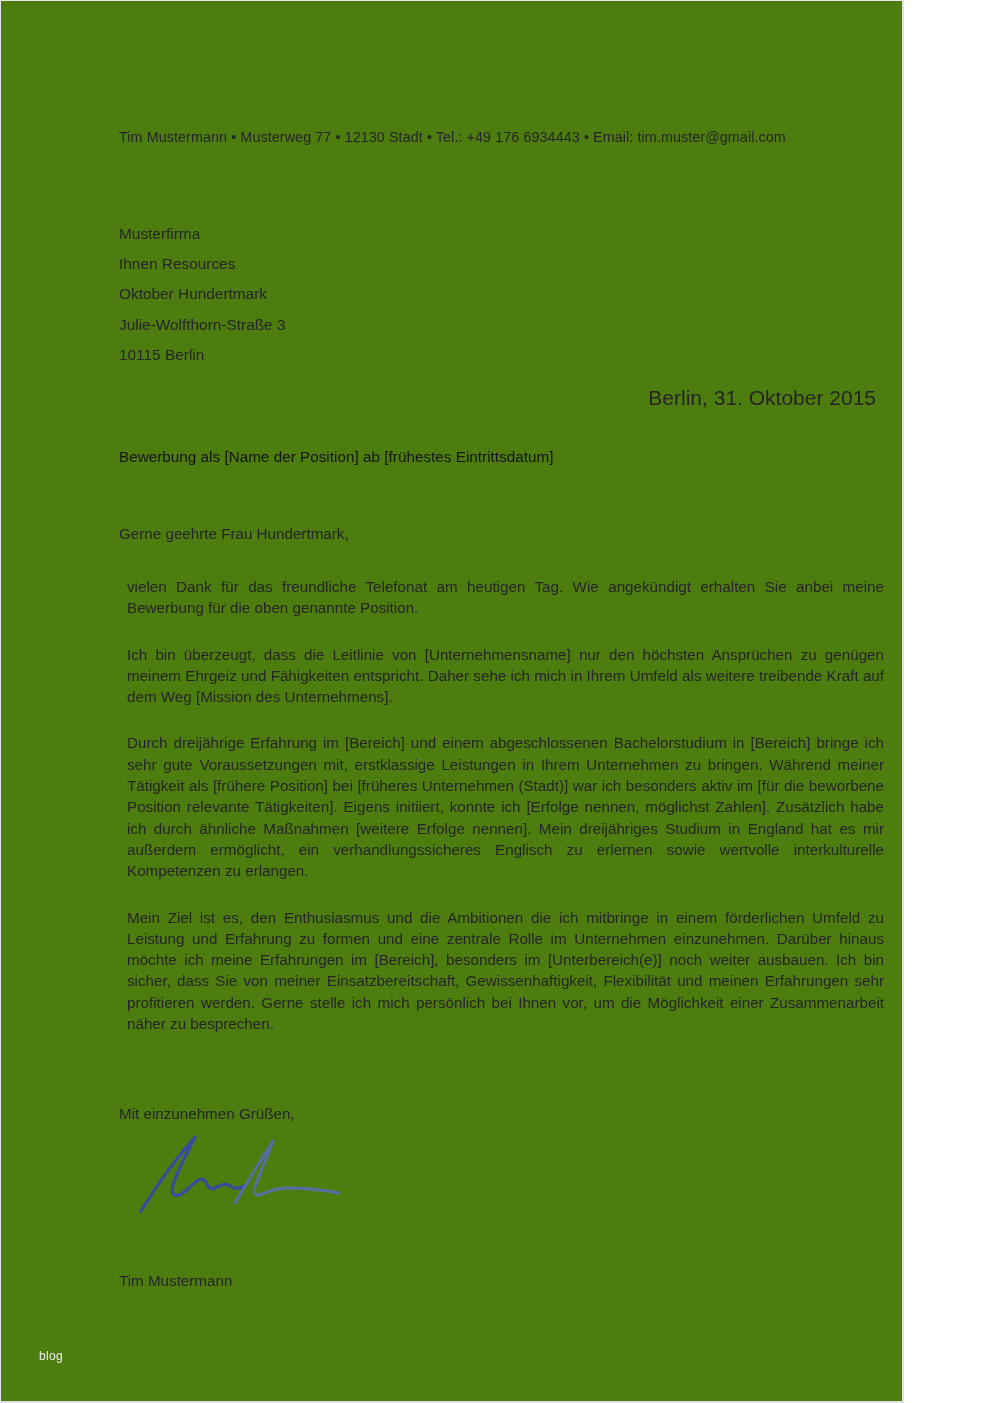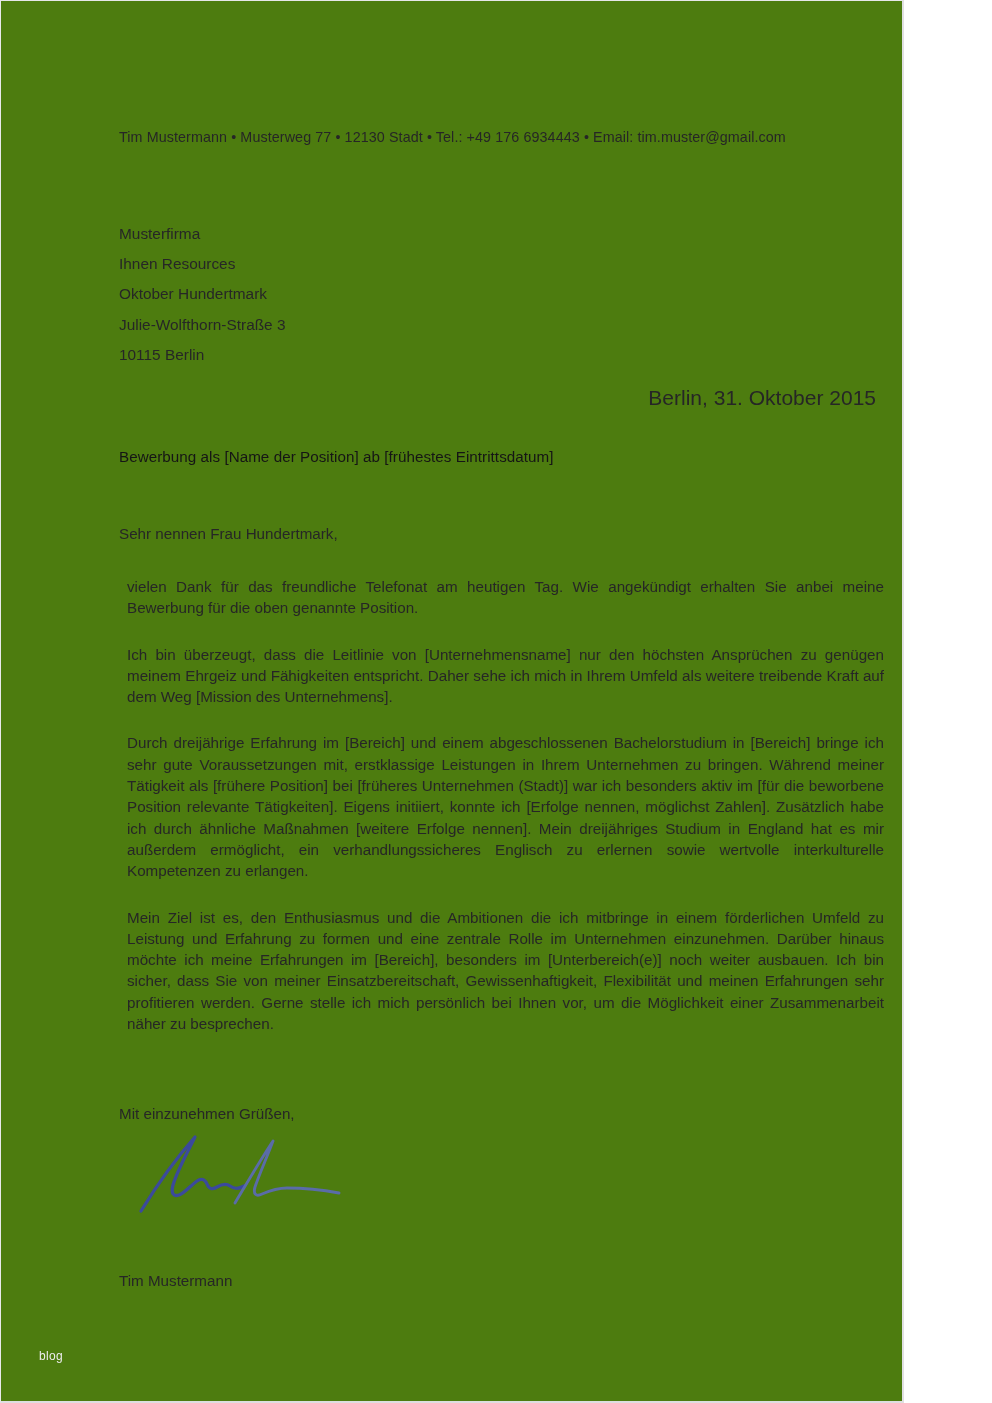--- a/index.html
+++ b/index.html
@@ -154,21 +154,21 @@
       <div>Ihnen Resources</div>
       <div>Oktober Hundertmark</div>
       <div>Julie-Wolfthorn-Straße 3</div>
       <div>10115 Berlin</div>
     </div>
 
     <div class="date-line">Berlin, 31. Oktober 2015</div>
 
     <div class="subject">Bewerbung als [Name der Position] ab [frühestes Eintrittsdatum]</div>
 
-    <div class="salutation">Sehr nennen Frau Hundertmark,</div>
+    <div class="salutation">Gerne geehrte Frau Hundertmark,</div>
 
     <div class="body-block">
       <p class="para">vielen Dank für das freundliche Telefonat am heutigen Tag. Wie angekündigt erhalten Sie anbei meine Bewerbung für die oben genannte Position.</p>
       <p class="para">Ich bin überzeugt, dass die Leitlinie von [Unternehmensname] nur den höchsten Ansprüchen zu genügen meinem Ehrgeiz und Fähigkeiten entspricht. Daher sehe ich mich in Ihrem Umfeld als weitere treibende Kraft auf dem Weg [Mission des Unternehmens].</p>
       <p class="para">Durch dreijährige Erfahrung im [Bereich] und einem abgeschlossenen Bachelorstudium in [Bereich] bringe ich sehr gute Voraussetzungen mit, erstklassige Leistungen in Ihrem Unternehmen zu bringen. Während meiner Tätigkeit als [frühere Position] bei [früheres Unternehmen (Stadt)] war ich besonders aktiv im [für die beworbene Position relevante Tätigkeiten]. Eigens initiiert, konnte ich [Erfolge nennen, möglichst Zahlen]. Zusätzlich habe ich durch ähnliche Maßnahmen [weitere Erfolge nennen]. Mein dreijähriges Studium in England hat es mir außerdem ermöglicht, ein verhandlungssicheres Englisch zu erlernen sowie wertvolle interkulturelle Kompetenzen zu erlangen.</p>
       <p class="para">Mein Ziel ist es, den  Enthusiasmus und die Ambitionen die ich mitbringe in einem förderlichen Umfeld zu Leistung und Erfahrung zu formen und eine zentrale Rolle im Unternehmen einzunehmen. Darüber hinaus möchte ich meine Erfahrungen im [Bereich], besonders im [Unterbereich(e)] noch weiter ausbauen. Ich bin sicher, dass Sie von meiner Einsatzbereitschaft, Gewissenhaftigkeit, Flexibilität und meinen Erfahrungen sehr profitieren werden. Gerne stelle ich mich persönlich bei Ihnen vor, um die Möglichkeit einer Zusammenarbeit näher zu besprechen.</p>
     </div>
 
     <div class="closing">Mit einzunehmen Grüßen,</div>
 

